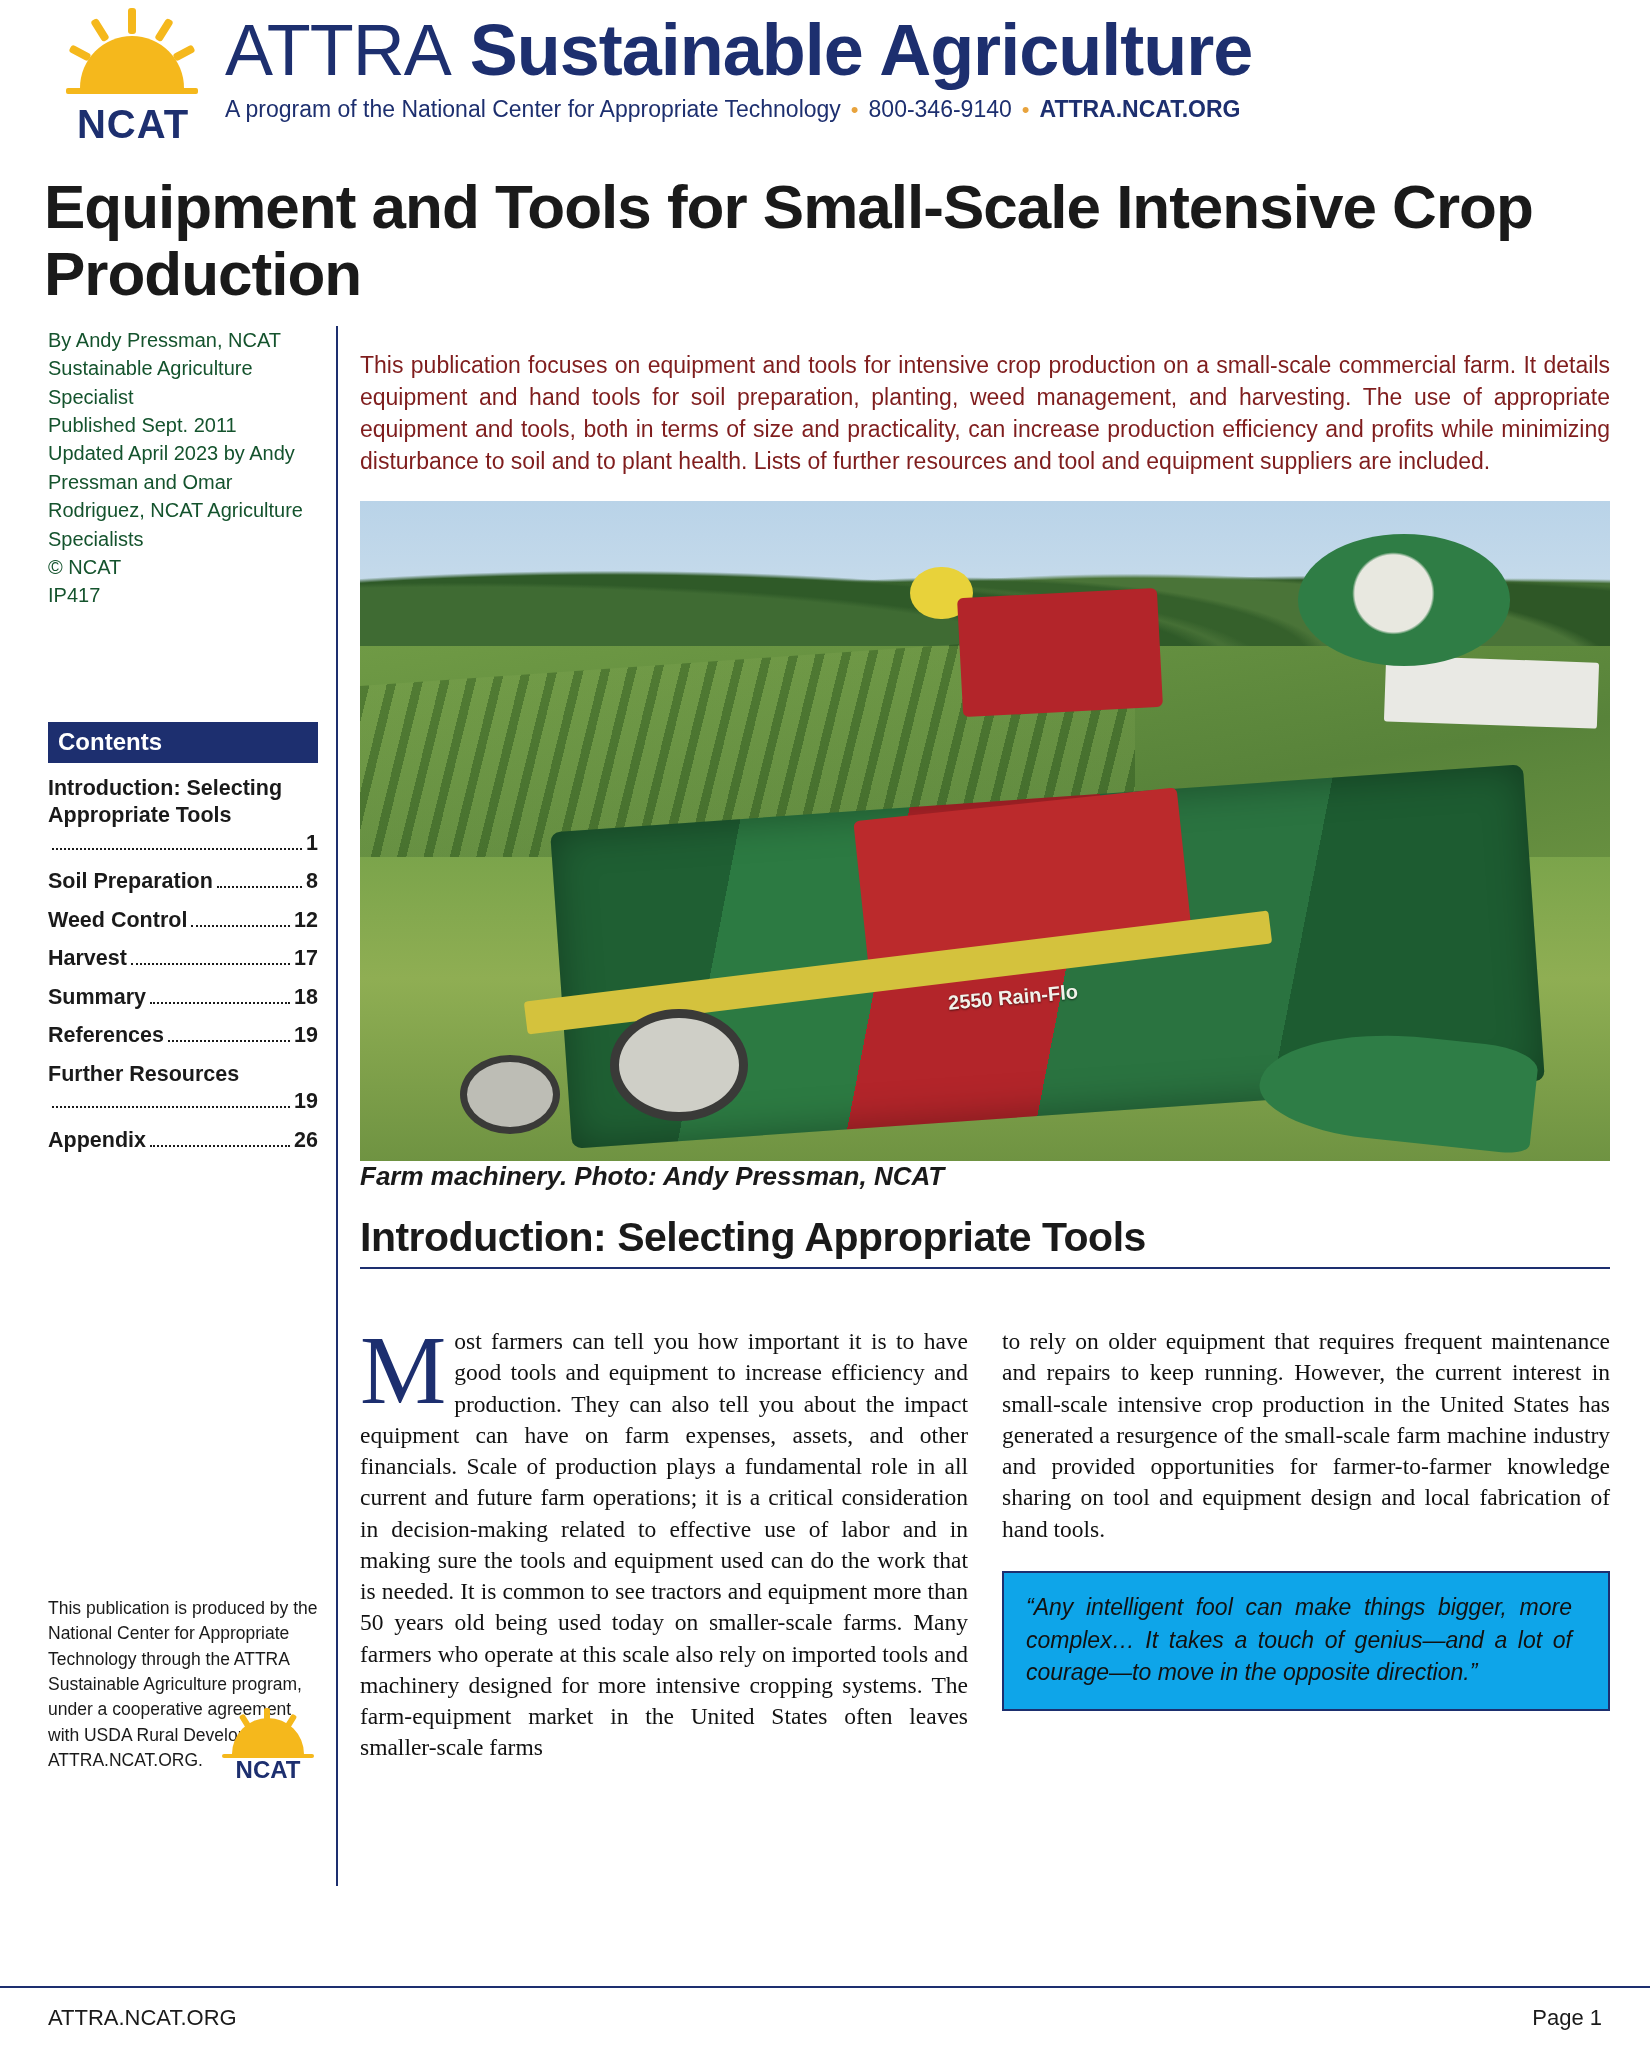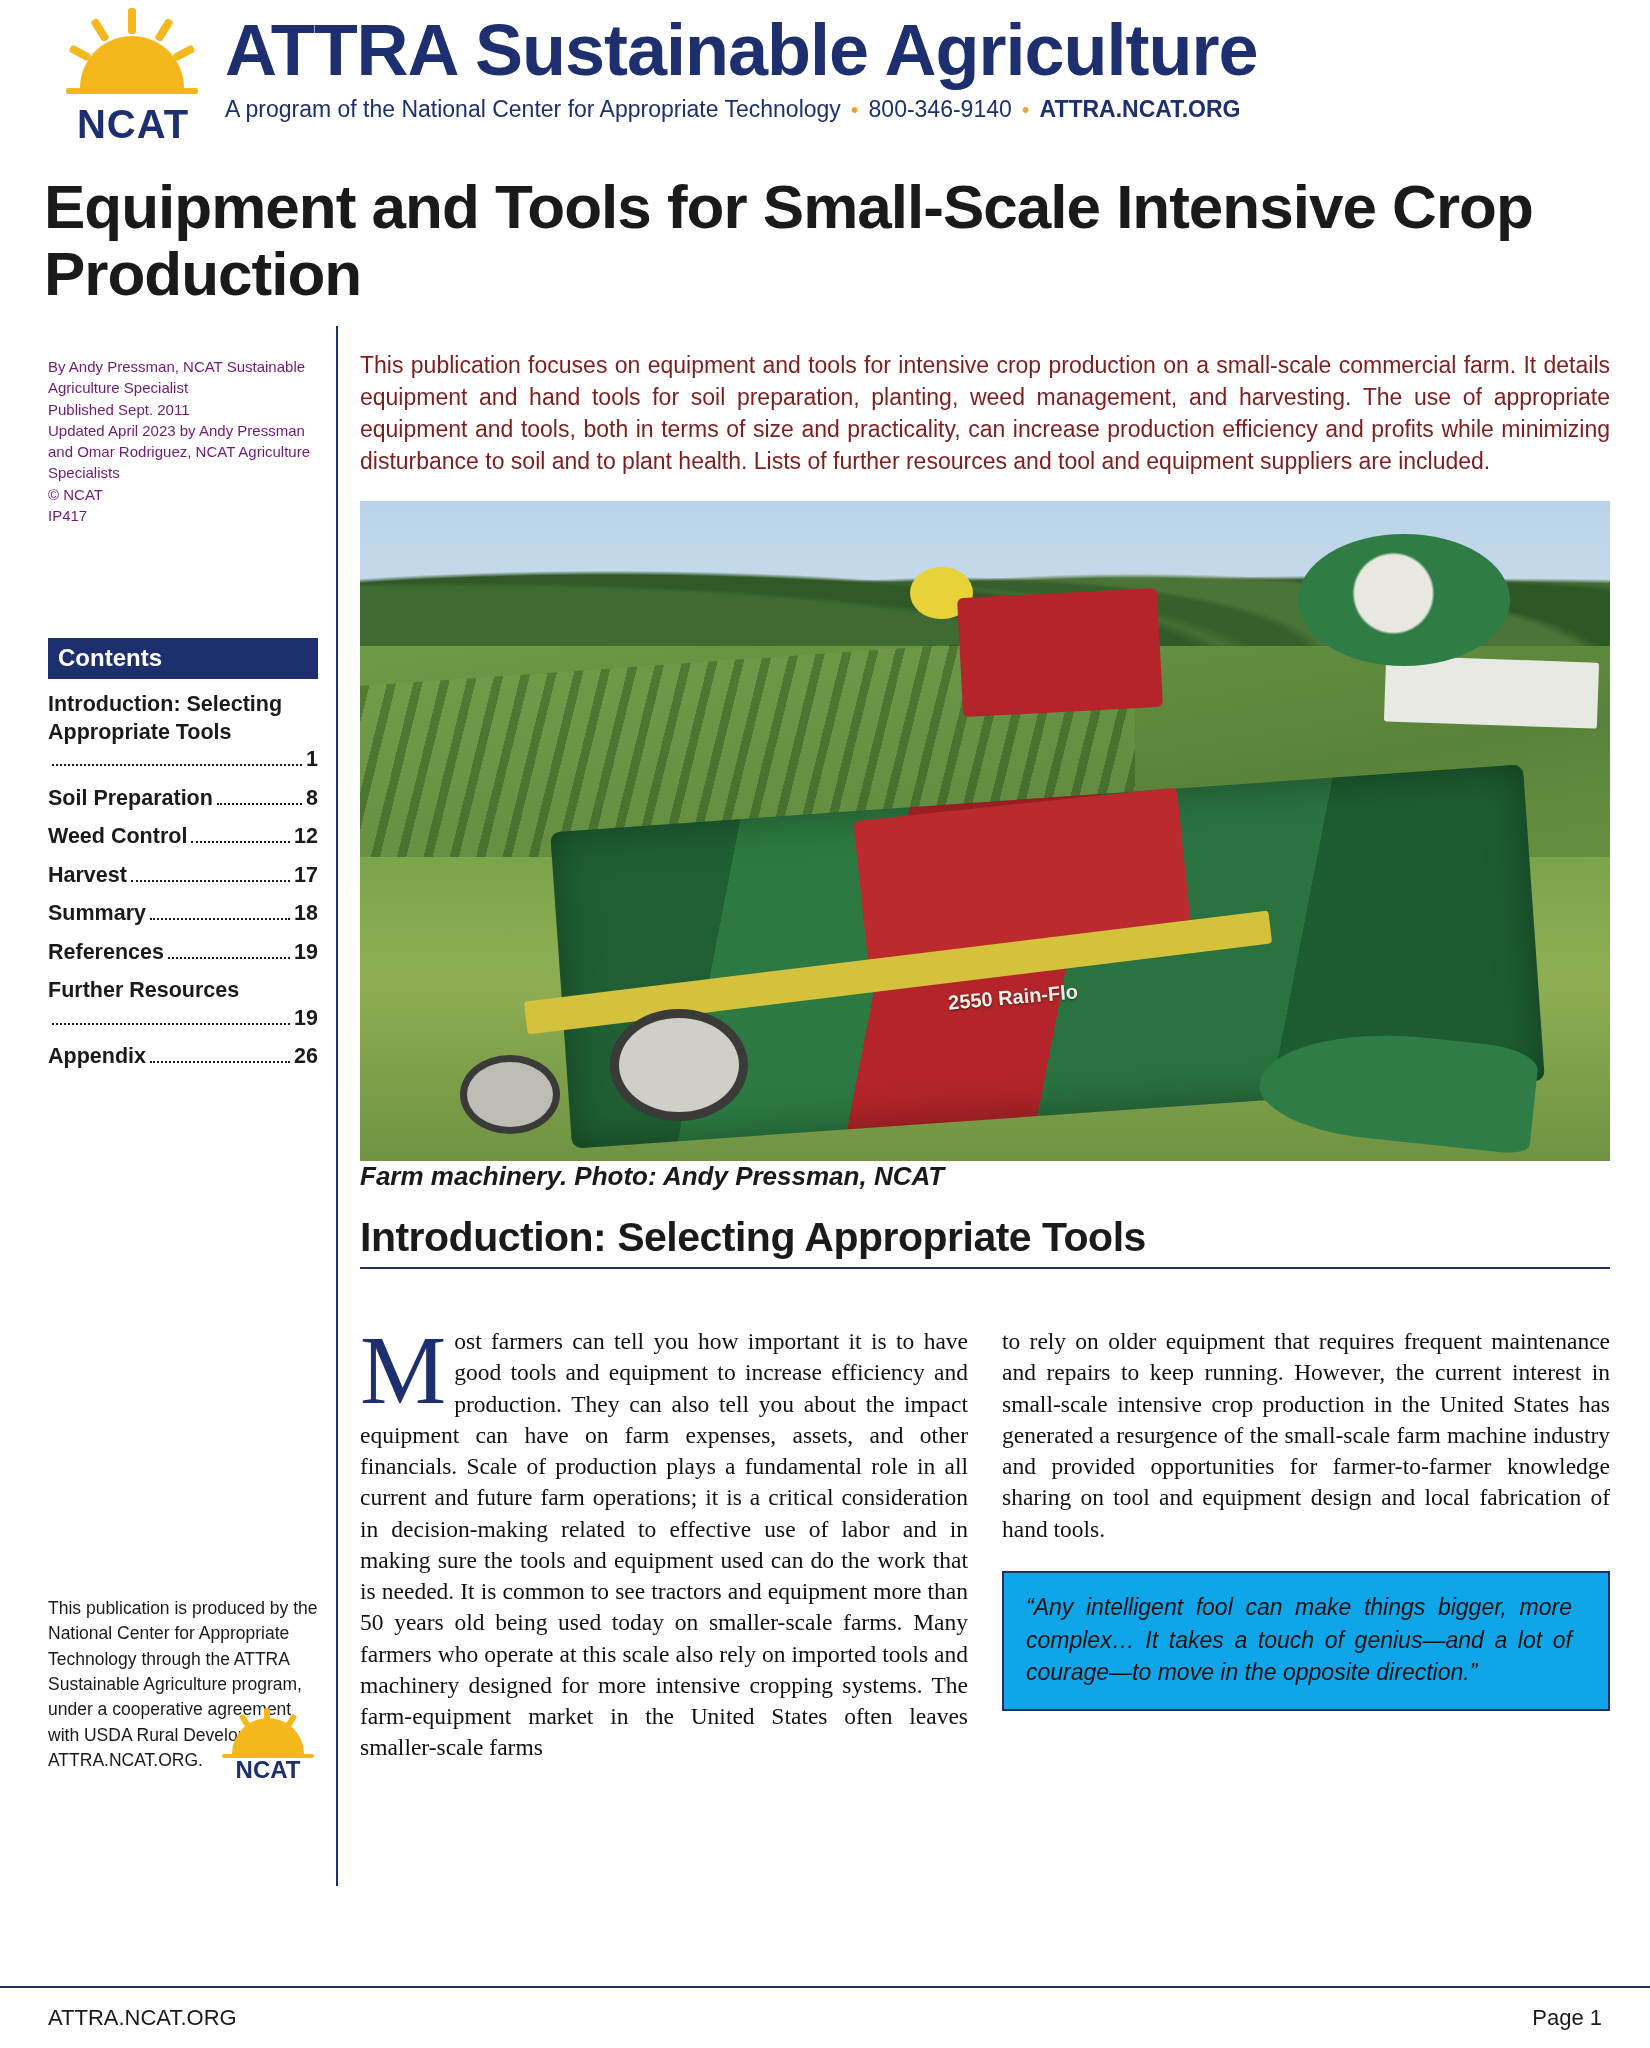--- a/index.html
+++ b/index.html
@@ -49,21 +49,21 @@
     padding-top: 6px;
   }
   .attra-title {
     font-size: 72px;
     font-weight: bold;
     color: #1d2f6f;
     line-height: 1.0;
     letter-spacing: -1px;
     white-space: nowrap;
   }
-  .attra-title .bold-attra { font-weight: 700; }
+  .attra-title .bold-attra { font-weight: 400; }
   .attra-sub {
     margin-top: 10px;
     font-size: 23px;
     color: #1d2f6f;
     white-space: nowrap;
   }
   .dot { color: #e8a33d; font-size: 22px; padding: 0 10px; }
   .attra-sub .site { font-weight: bold; }
 
   
@@ -89,24 +89,23 @@
     border-right: 2px solid #1d2f6f;
     min-height: 1560px;
     position: relative;
   }
   .right-col {
     flex: 1;
     padding-left: 22px;
   }
 
   .byline {
-    font-size: 15px;
+    font-size: 20px;
     line-height: 1.42;
-    color: #701a75;
-    margin-top: 30px;
+    color: #14532d;
   }
 
   .contents-head {
     margin-top: 112px;
     background: #1d2f6f;
     color: #fff;
     font-weight: bold;
     font-size: 24px;
     padding: 6px 10px 7px 10px;
   }

